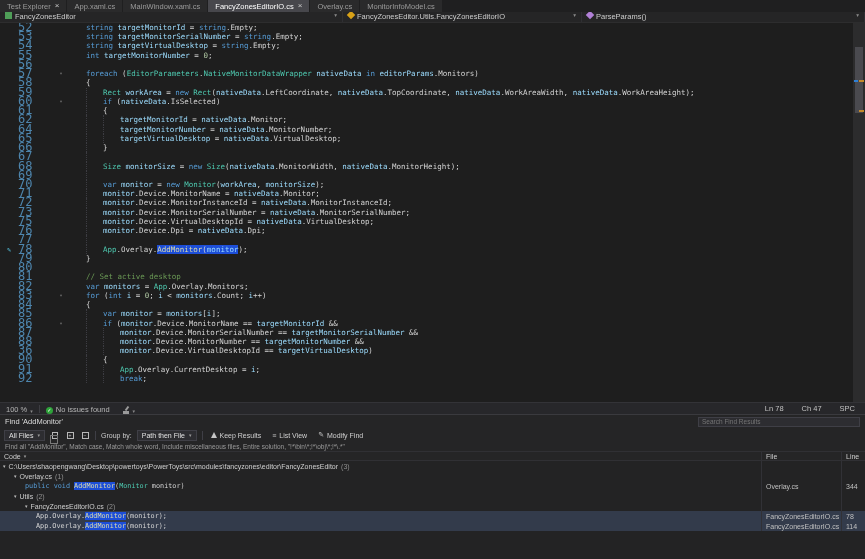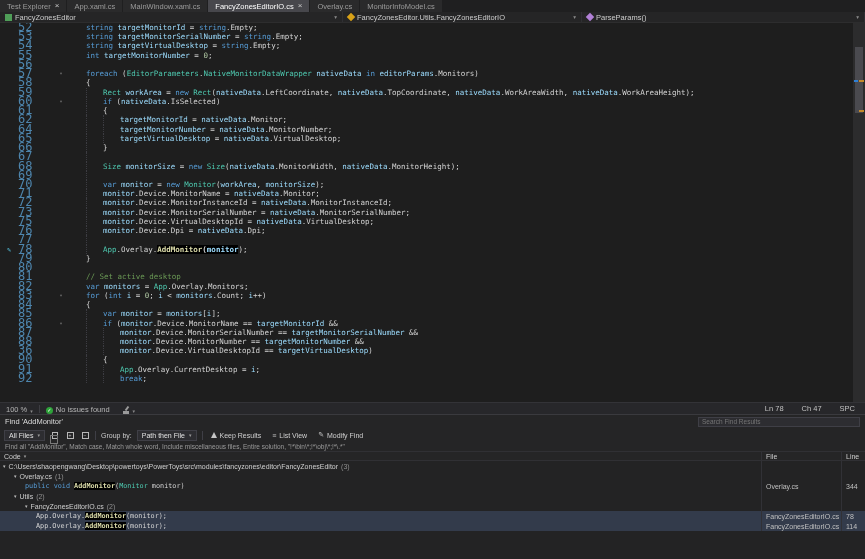--- a/index.html
+++ b/index.html
@@ -10,40 +10,40 @@
   }
 
   
   .tabbar { height:12px; background:#1f1f20; display:flex; align-items:stretch; font-size:7.5px; color:#9b9b9b; }
   .tab { display:flex; align-items:center; gap:4px; padding:0 7px; background:#2a2a2b; margin-right:1px; white-space:nowrap; cursor:default; }
   .tab.active { background:#47474c; color:#ffffff; }
   .tab .close { font-size:8px; line-height:8px; color:#c8c8c8; }
 
   
   .navbar { height:11px; background:#252526; display:flex; font-size:7.5px; color:#cccccc; border-bottom:1px solid #2d2d2e; }
-  .navsec { display:flex; align-items:center; gap:3px; padding:0 5px; border-right:1px solid #2f2f33; overflow:hidden; white-space:nowrap; }
+  .navsec { display:flex; gap:3px; padding:0 5px; border-right:1px solid #2f2f33; overflow:hidden; white-space:nowrap; }
   .navsec .chev { margin-left:auto; color:#8a8a8a; font-size:5.5px; }
   .nav-proj { width:343px; } .nav-type { width:239px; } .nav-member { flex:1; }
   .ic-proj { width:7px; height:7px; background:#4f9e58; flex:none; }
   .ic-class { width:6px; height:6px; background:#d8a117; transform:rotate(45deg); flex:none; }
   .ic-method { width:6px; height:6px; background:#b180d7; transform:rotate(45deg); flex:none; }
 
   
   .editor { position:relative; height:379px; background:#1e1e1e; overflow:hidden; }
   #code { position:absolute; left:0; top:0; right:12px; bottom:0; }
   .cl { display:flex; height:9.243px; line-height:9.243px; font-family:"DejaVu Sans Mono", monospace; font-size:7.5px; white-space:pre; }
   .margin { width:18px; flex:none; text-align:center; }
   .edit-marker { color:#53c1de; font-size:7px; }
   .lnum { width:36px; flex:none; color:#4e86ae; font-size:12px; }
   .fold { width:14px; flex:none; text-align:center; color:#7a7a7a; font-size:5px; }
   .codetext { flex:1; padding-left:18px; overflow:hidden; }
   .guide { display:inline-block; width:17px; height:9.243px; border-left:1px dotted #3c3c42; vertical-align:top; }
   .tk-k { color:#569cd6; } .tk-t { color:#4ec9b0; } .tk-v { color:#9cdcfe; }
   .tk-p { color:#d4d4d4; } .tk-n { color:#b5cea8; } .tk-c { color:#6a9955; } .tk-m { color:#dcdcaa; }
-  .hl { background:#000000;font-weight:bold; }
+  .hl { background:#1d4ed8; }
   .vscroll { position:absolute; right:0; top:0; width:12px; height:100%; background:#2c2c2d; }
   .vthumb { position:absolute; left:2px; right:2px; top:24px; height:66px; background:#4a4a4f; }
   .smark { position:absolute; right:1px; width:5px; height:2px; background:#c58a2a; }
   .cmark { position:absolute; left:1px; width:4px; height:2px; background:#2f7fd4; }
 
   
   .statusbar { height:12px; background:#27272a; border-top:1px solid #333337; display:flex; align-items:center; font-size:7.5px; color:#b5b5b5; }
   .sb-item { display:flex; align-items:flex-end; gap:3px; padding:0 6px; height:100%; }
   .sb-sep { width:1px; height:8px; background:#3d3d42; }
   .sb-chev { font-size:5px; color:#8a8a8a; }

